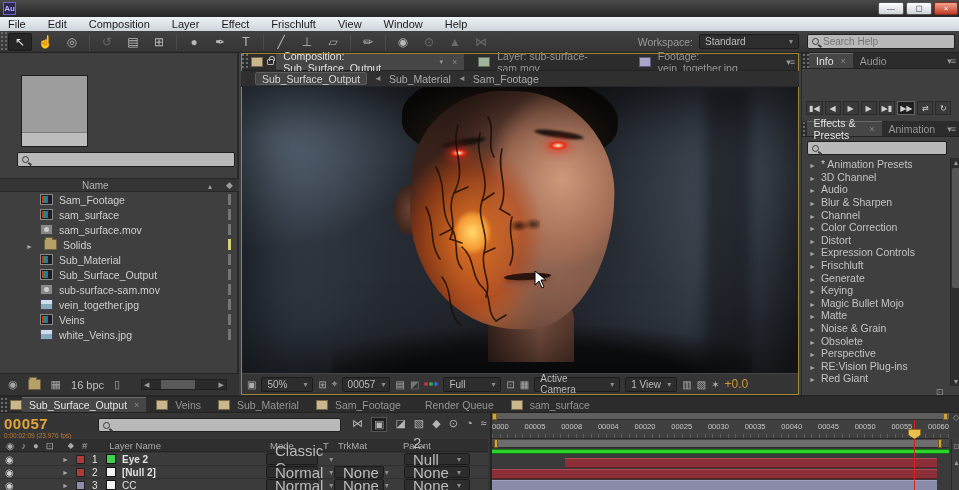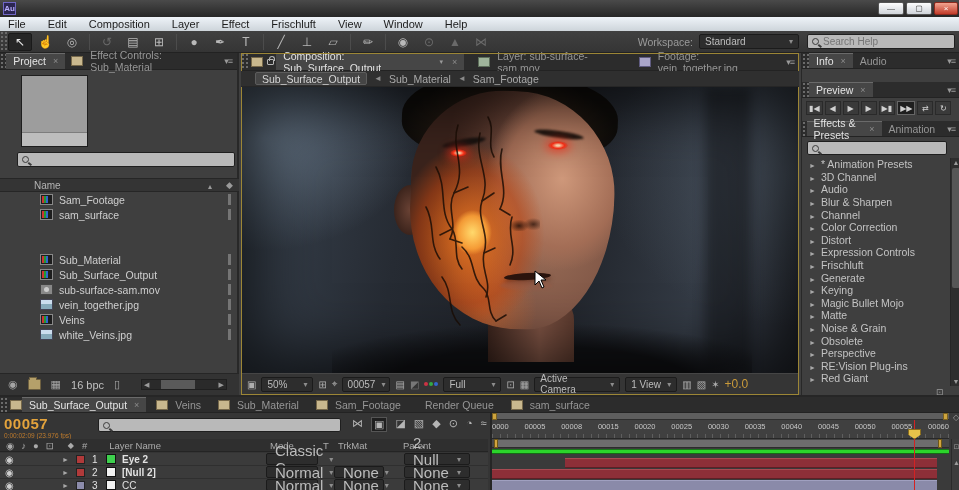--- a/index.html
+++ b/index.html
@@ -205,53 +205,53 @@
     <div class="dd" style="width:100px;margin:0 8px 0 6px">
       <span>Standard</span>
     </div>
     <div class="searchbox" style="width:148px;margin-right:4px">
       <span class="mag"></span>
       <input placeholder="Search Help" style="">
     </div>
   </div>
 
   <div id="projpanel" class="abs">
-    <div id="projtabs" class="phead">
-      <span class="grip"></span>
-      <span class="ptab act xclose">
-          <span>Project</span>
-        </span>
-      <span class="compicon" style="margin-left:6px"></span>
-      <span class="ptab">
-          <span>Effect Controls: Sub_Material</span>
-        </span>
-      <span class="pmenu"></span>
-    </div>
     <div id="thumb" class="abs">
         <span class="strip"></span>
       </div>
     <div id="projsearch" class="abs searchbox">
       <span class="mag"></span>
       <input style="">
     </div>
     <div id="namehdr" class="abs">
-      <span style="margin-left:34px">Name</span>
+      <span style="margin-left:82px">Name</span>
       <span class="sortarw" style="margin-left:auto;margin-right:14px"></span>
       <span style="margin-right:6px;color:#9a9a9a;font-size:9px">◆</span>
     </div>
     <div id="plist" class="abs">
       <div class="prow" style="top:0">
           <span class="pic c"></span>
           <span>Sam_Footage</span>
           <span class="tick"></span>
         </div>
       <div class="prow" style="top:15px">
           <span class="pic c"></span>
           <span>sam_surface</span>
           <span class="tick"></span>
+        </div>
+      <div class="prow" style="top:30px">
+          <span class="pic m"></span>
+          <span>sam_surface.mov</span>
+          <span class="tick"></span>
+        </div>
+      <div class="prow" style="top:45px;padding-left:26px">
+          <span class="exp"></span>
+          <span class="pic f"></span>
+          <span>Solids</span>
+          <span class="tick" style="background:#d6cf7a"></span>
         </div>
       <div class="prow" style="top:60px">
           <span class="pic c"></span>
           <span>Sub_Material</span>
           <span class="tick"></span>
         </div>
       <div class="prow" style="top:75px">
           <span class="pic c"></span>
           <span>Sub_Surface_Output</span>
           <span class="tick"></span>
@@ -391,27 +391,20 @@
       <span class="grip"></span>
       <span class="ptab act xclose">
           <span>Info</span>
         </span>
       <span class="ptab">
           <span>Audio</span>
         </span>
       <span class="pmenu"></span>
     </div>
 
-    <div class="rphead" style="top:29px">
-      <span class="grip"></span>
-      <span class="ptab act xclose">
-          <span>Preview</span>
-        </span>
-      <span class="pmenu"></span>
-    </div>
     <div id="prevbtns">
       <span class="pvb">▮◀</span>
       <span class="pvb">◀</span>
       <span class="pvb">▶</span>
       <span class="pvb">▶</span>
       <span class="pvb">▶▮</span>
       <span class="pvb hl">▶▶</span>
       <span class="pvb">⇄</span>
       <span class="pvb">↻</span>
     </div>
@@ -628,21 +621,21 @@
     <div id="tlr">
       <div id="tnav">
         <span class="navcap" style="left:0"></span>
         <span class="navcap" style="left:451px"></span>
       </div>
       <div id="ruler">
         <div id="rlabels">
           <span>0000</span>
           <span>00005</span>
           <span>00008</span>
-          <span>00015</span>
+          <span>00004</span>
           <span>00020</span>
           <span>00025</span>
           <span>00030</span>
           <span>00035</span>
           <span>00040</span>
           <span>00045</span>
           <span>00050</span>
           <span>00055</span>
           <span>00060</span>
         </div>

